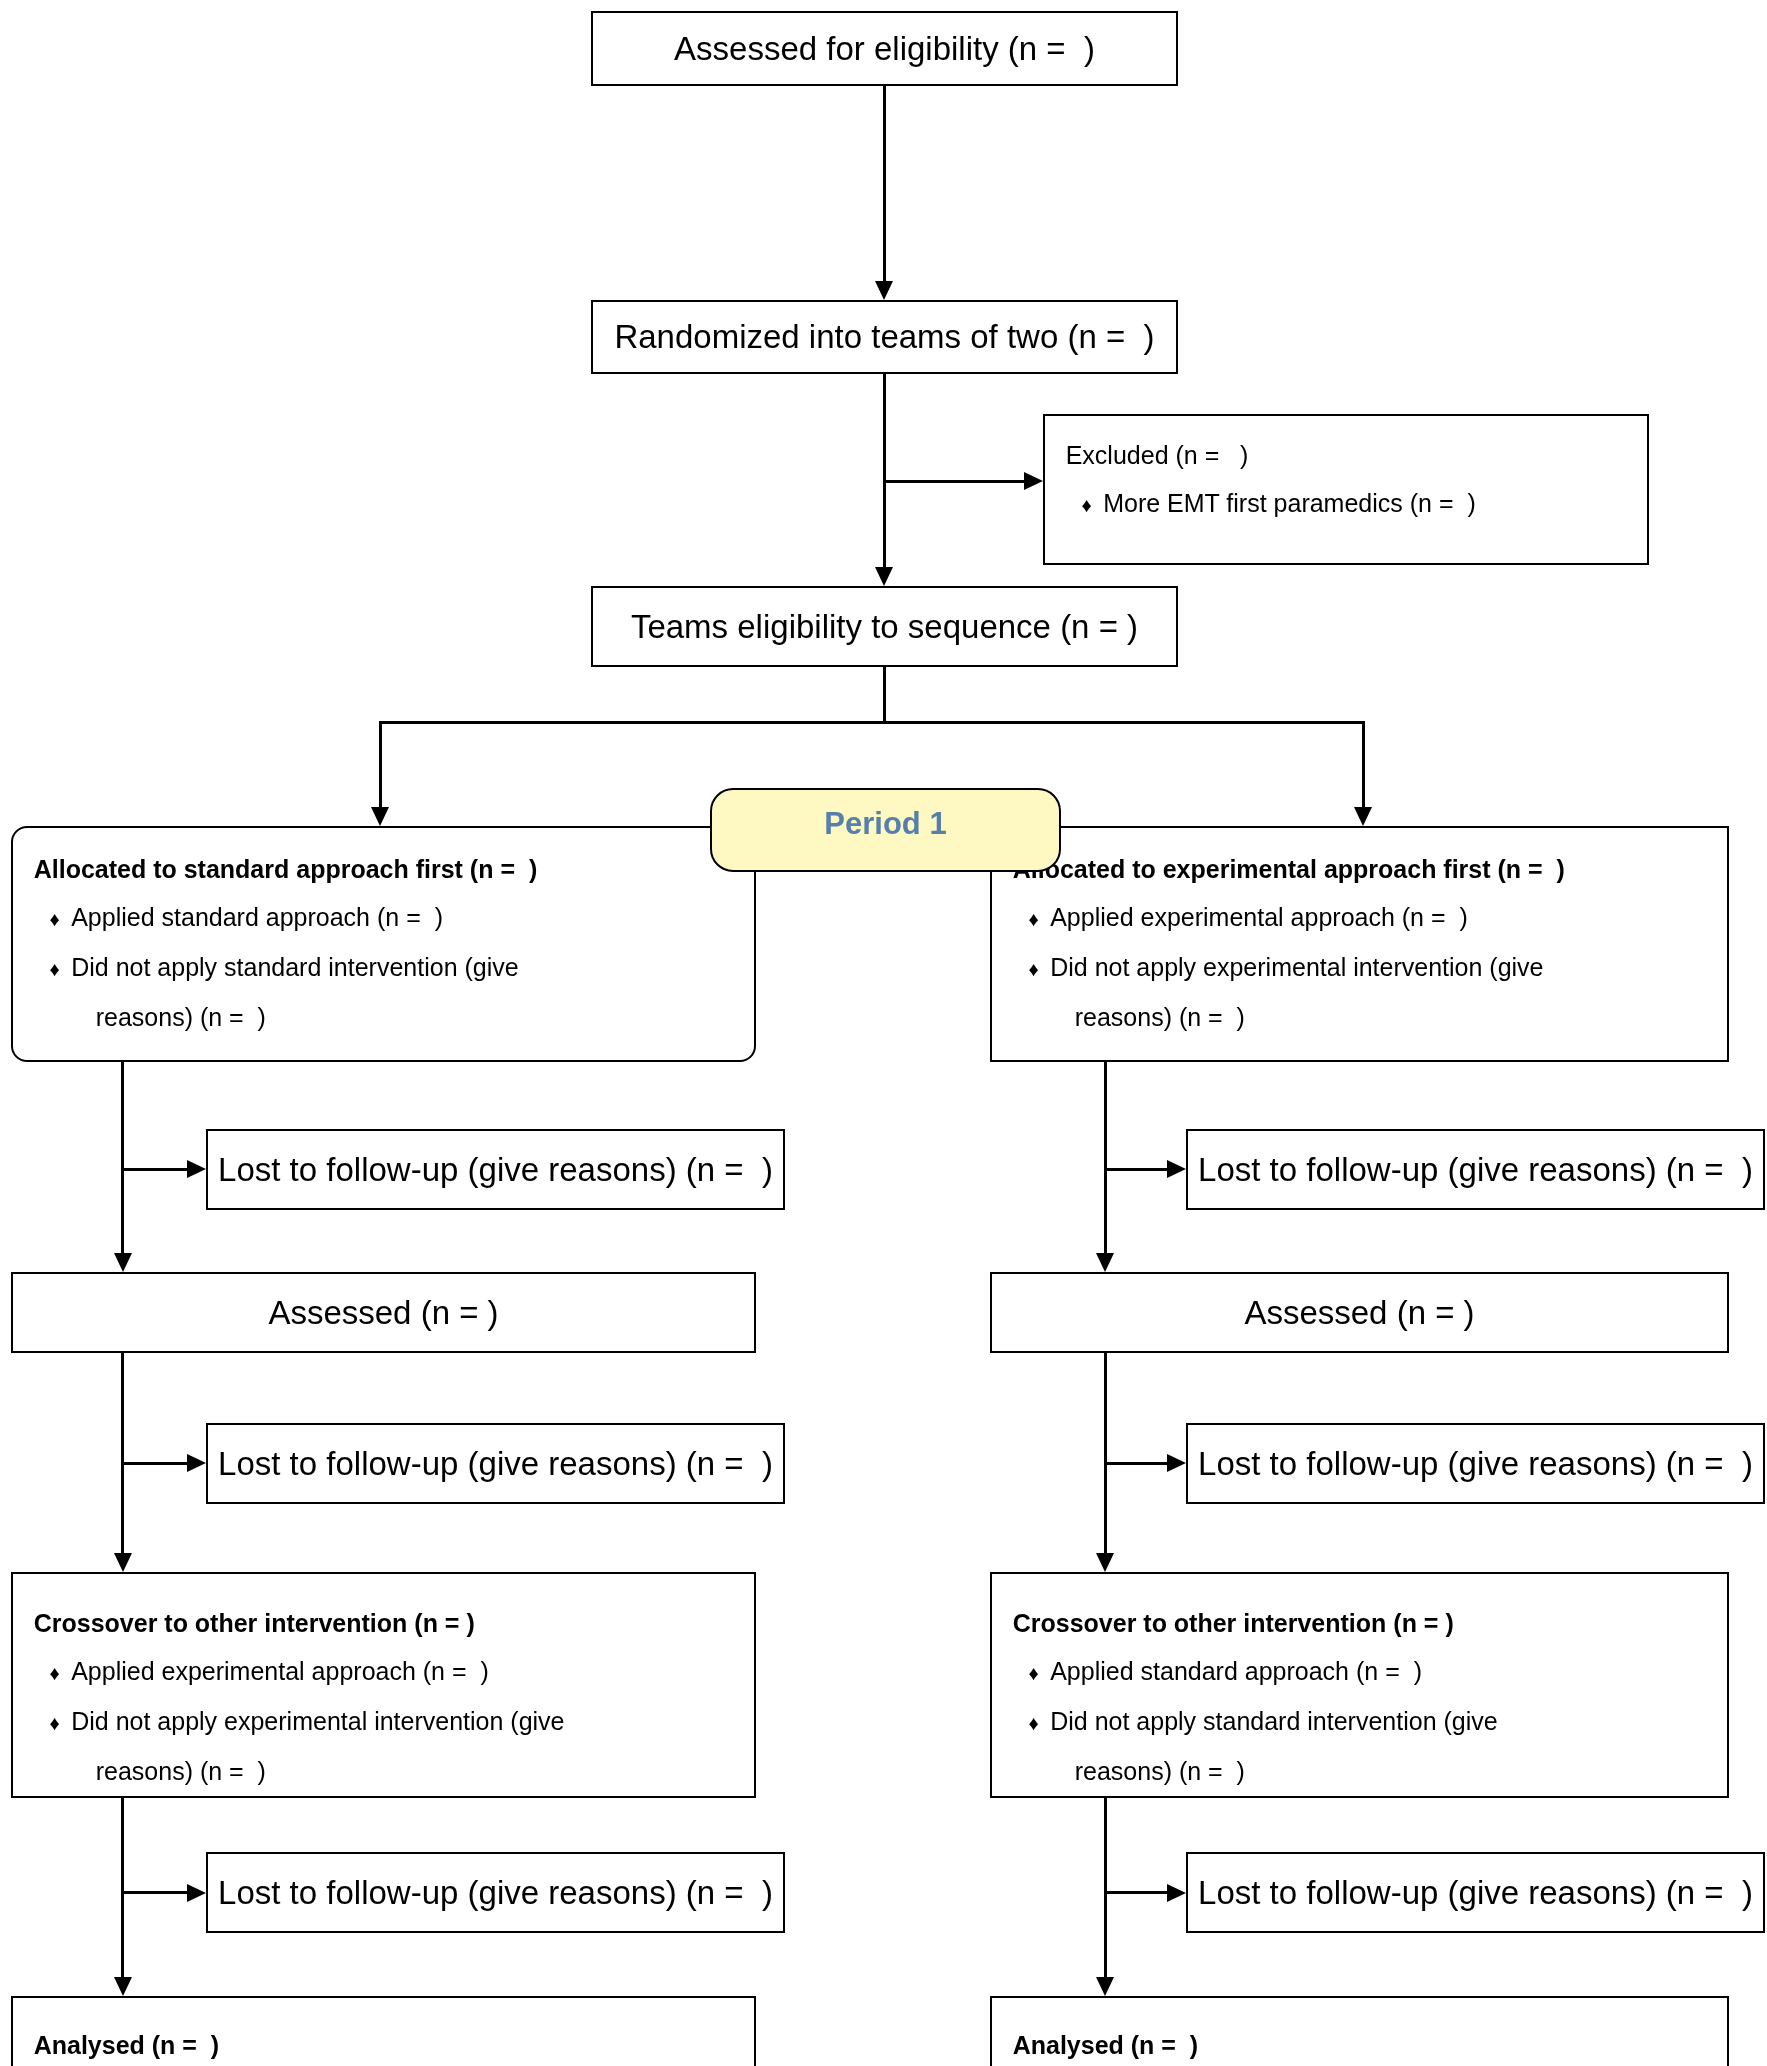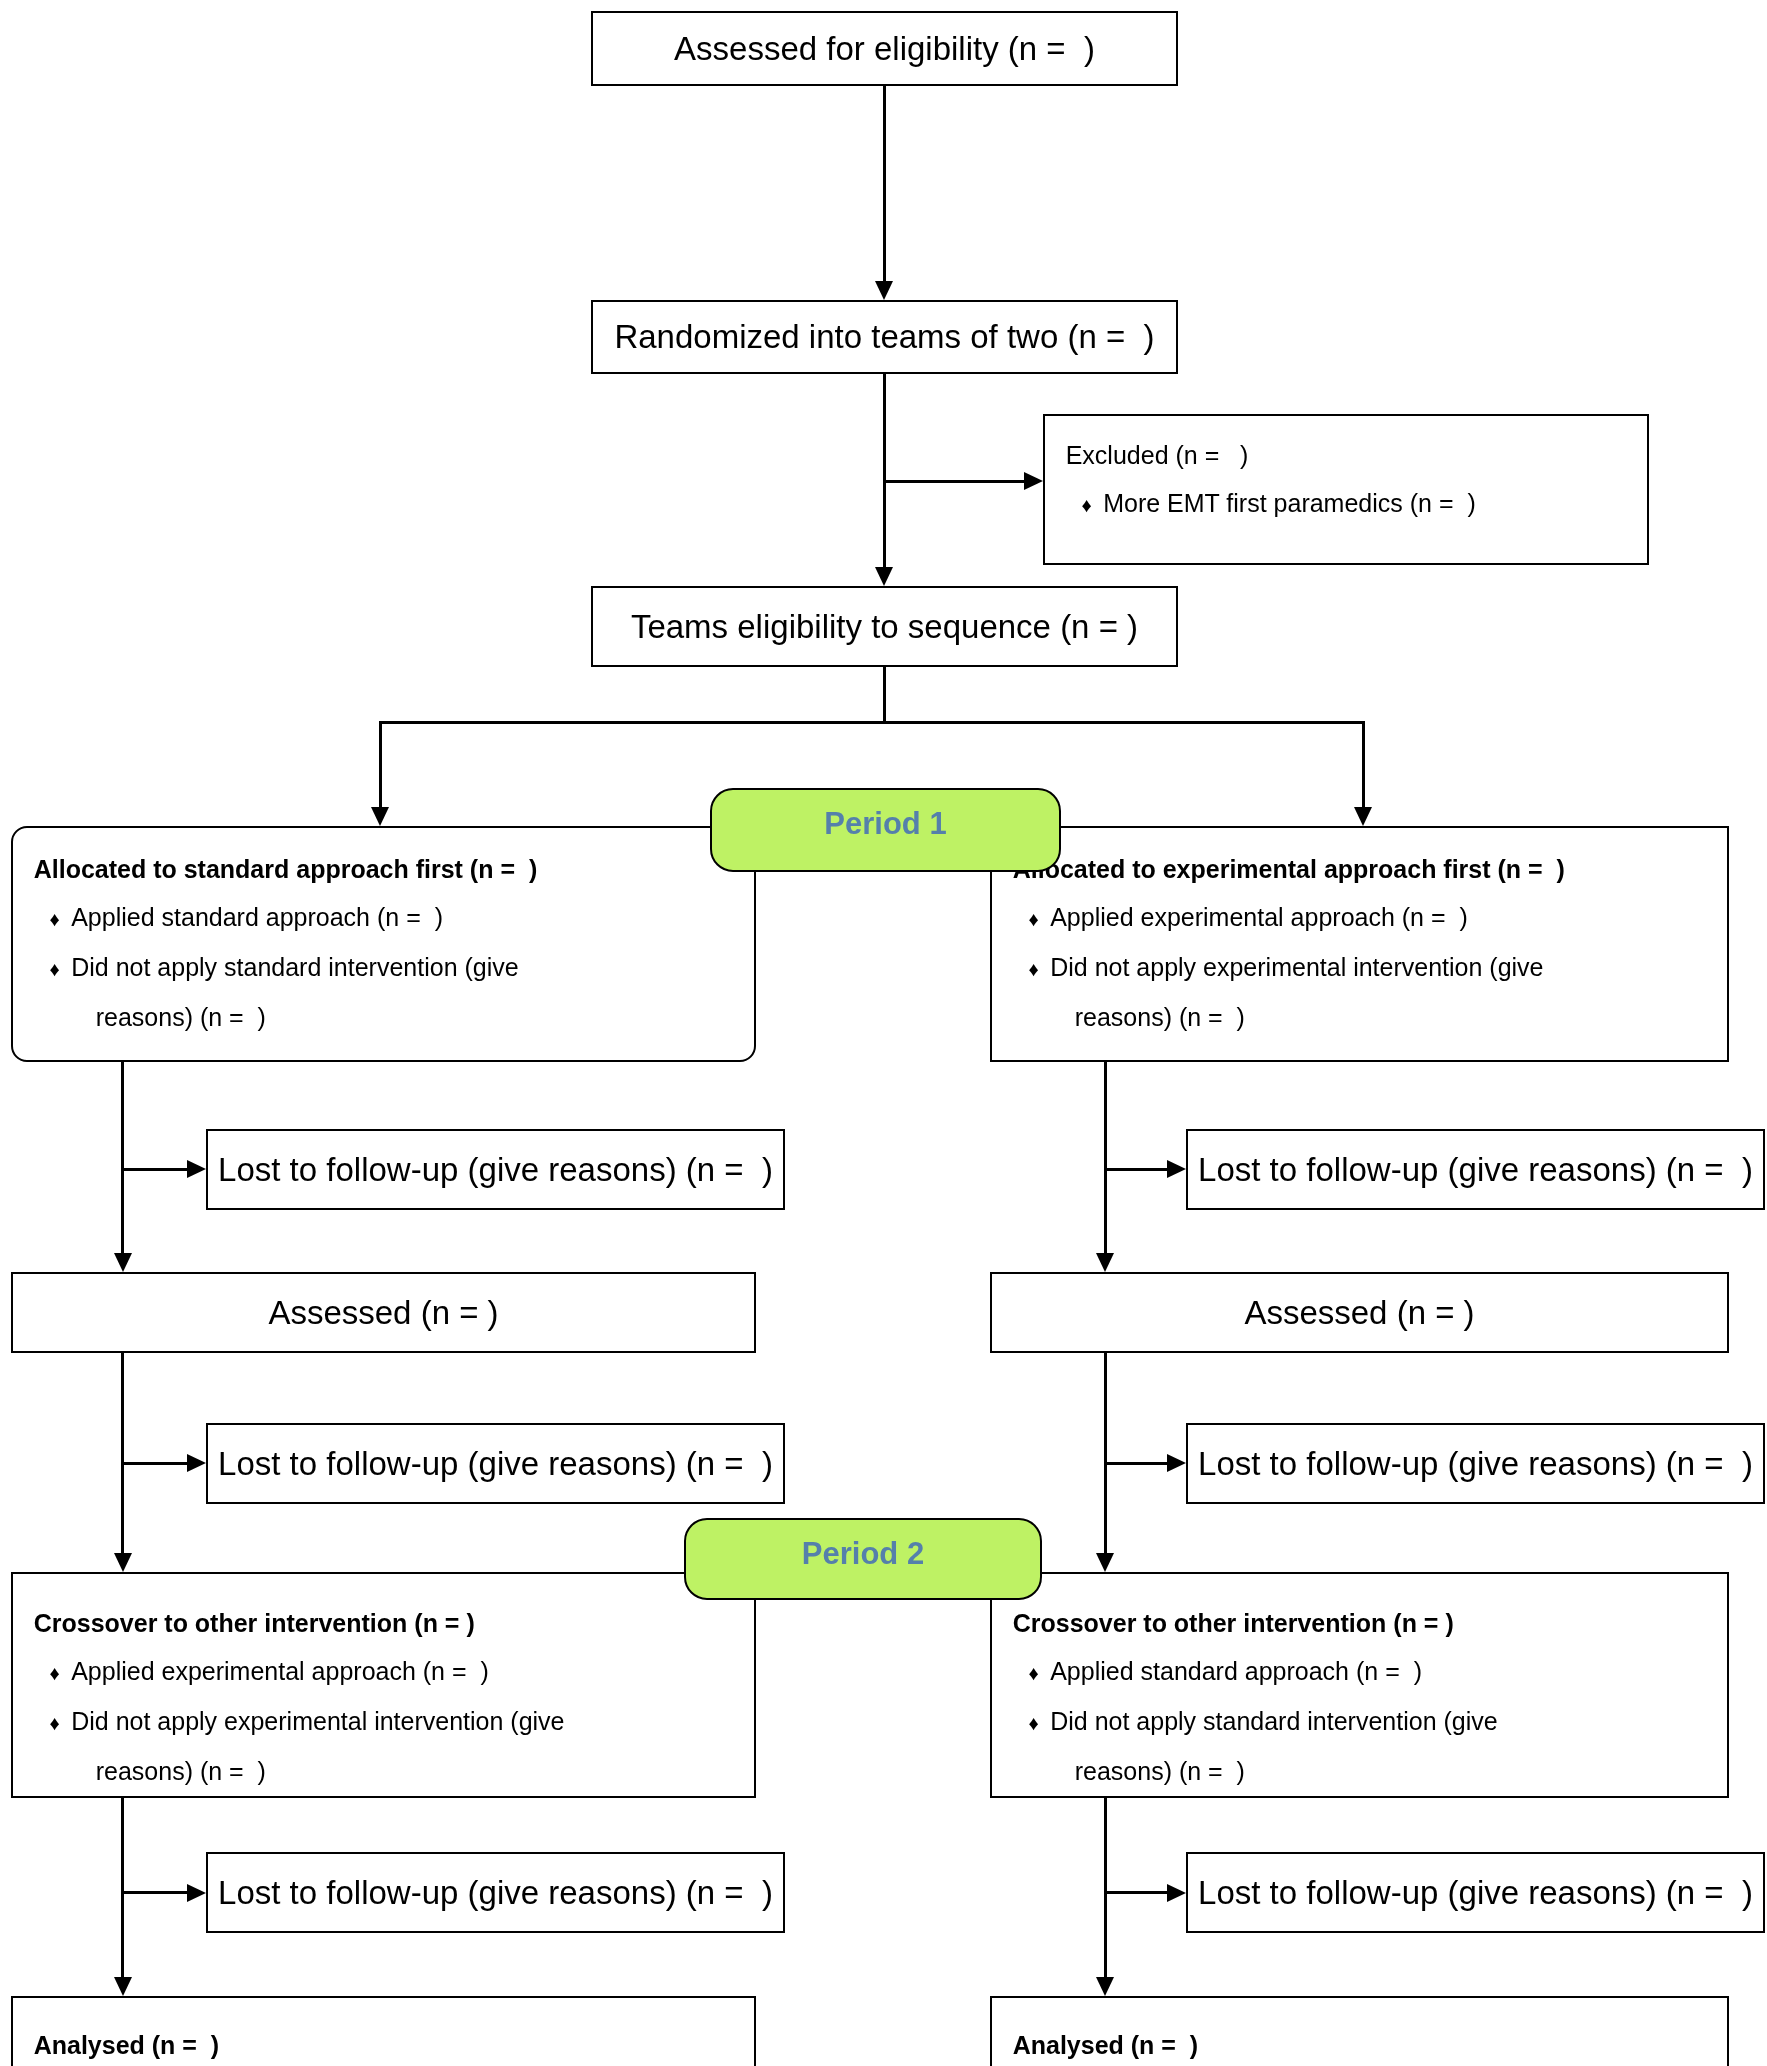--- a/index.html
+++ b/index.html
@@ -8,21 +8,21 @@
   .box{position:absolute;background:#ffffff;border:2.9px solid #000;box-sizing:border-box;z-index:2;}
   .center{display:flex;align-items:center;justify-content:center;text-align:center;
           font-size:33px;line-height:1.25;}
   .center span{white-space:pre-wrap;}
   .multi{padding:16.5px 16.5px 0 20.7px;font-size:25px;}
   .line{line-height:48px;white-space:pre-wrap;}
   .title{font-weight:bold;}
   .bullet{padding-left:15.7px;}
   .mark{font-size:20px;margin-right:11.6px;}
   .indent2{padding-left:62px;}
-  .badge{position:absolute;background:#bef264;border:2.9px solid #000;border-radius:23px;
+  .badge{position:absolute;background:#fef9c3;border:2.9px solid #000;border-radius:23px;
          box-sizing:border-box;z-index:5;display:flex;align-items:flex-start;justify-content:center;
          font-size:31px;font-weight:bold;color:#5580ab;padding-top:15.7px;}
   .vline{position:absolute;width:2.9px;background:#000;z-index:1;}
   .hline{position:absolute;height:2.9px;background:#000;z-index:1;}
   .arrow-down{position:absolute;width:0;height:0;z-index:1;
               border-left:9px solid transparent;border-right:9px solid transparent;
               border-top:19px solid #000;}
   .arrow-right{position:absolute;width:0;height:0;z-index:1;
                border-top:9px solid transparent;border-bottom:9px solid transparent;
                border-left:19px solid #000;}
@@ -156,18 +156,15 @@
   </div>
 
   <div class="box multi" style="left:990px;top:1996px;width:739px;height:175px;padding-top:23px;">
     <div class="line title">Analysed (n =  )</div>
 
   </div>
 
   <div class="badge" style="left:710px;top:788px;width:351px;height:84px;">
     <span>Period 1</span>
   </div>
-  <div class="badge" style="left:684px;top:1518px;width:358px;height:82px;">
-    <span>Period 2</span>
-  </div>
 
 </div>
 
 
 </body></html>

